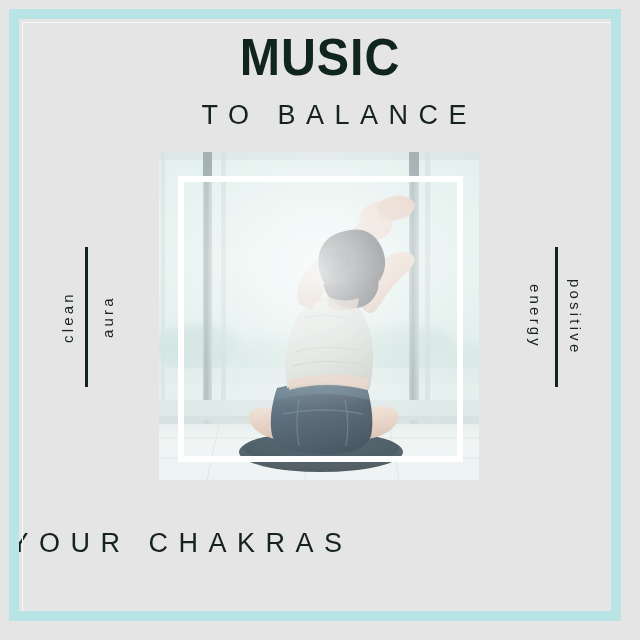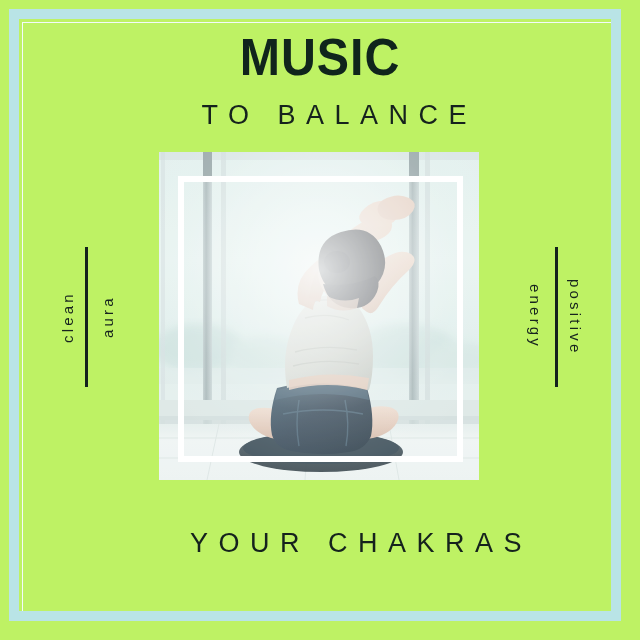--- a/index.html
+++ b/index.html
@@ -14,21 +14,21 @@
     overflow: hidden;
     position: relative;
   }
 
   
   #poster {
     position: absolute;
     inset: 0;
     width: 640px;
     height: 640px;
-    background: #bef264;
+    background: #e5e5e5;
   }
 
   
   #outer-frame {
     position: absolute;
     left: 9px;
     top: 9px;
     width: 612px;
     height: 612px;
     border: 10px solid #b9e4e6;
@@ -79,21 +79,21 @@
     white-space: nowrap;
     padding-left: 28px;
   }
 
   
   #footline {
     position: absolute;
     left: 0;
     top: 528px;
     width: 532px;
-    text-align: right;
+    text-align: left;
     font-family: "Liberation Sans", sans-serif;
     font-weight: 400;
     font-size: 27px;
     line-height: 30px;
     letter-spacing: 10.5px;
     text-indent: 10.5px;
     color: #15221d;
     white-space: nowrap;
   }
 

